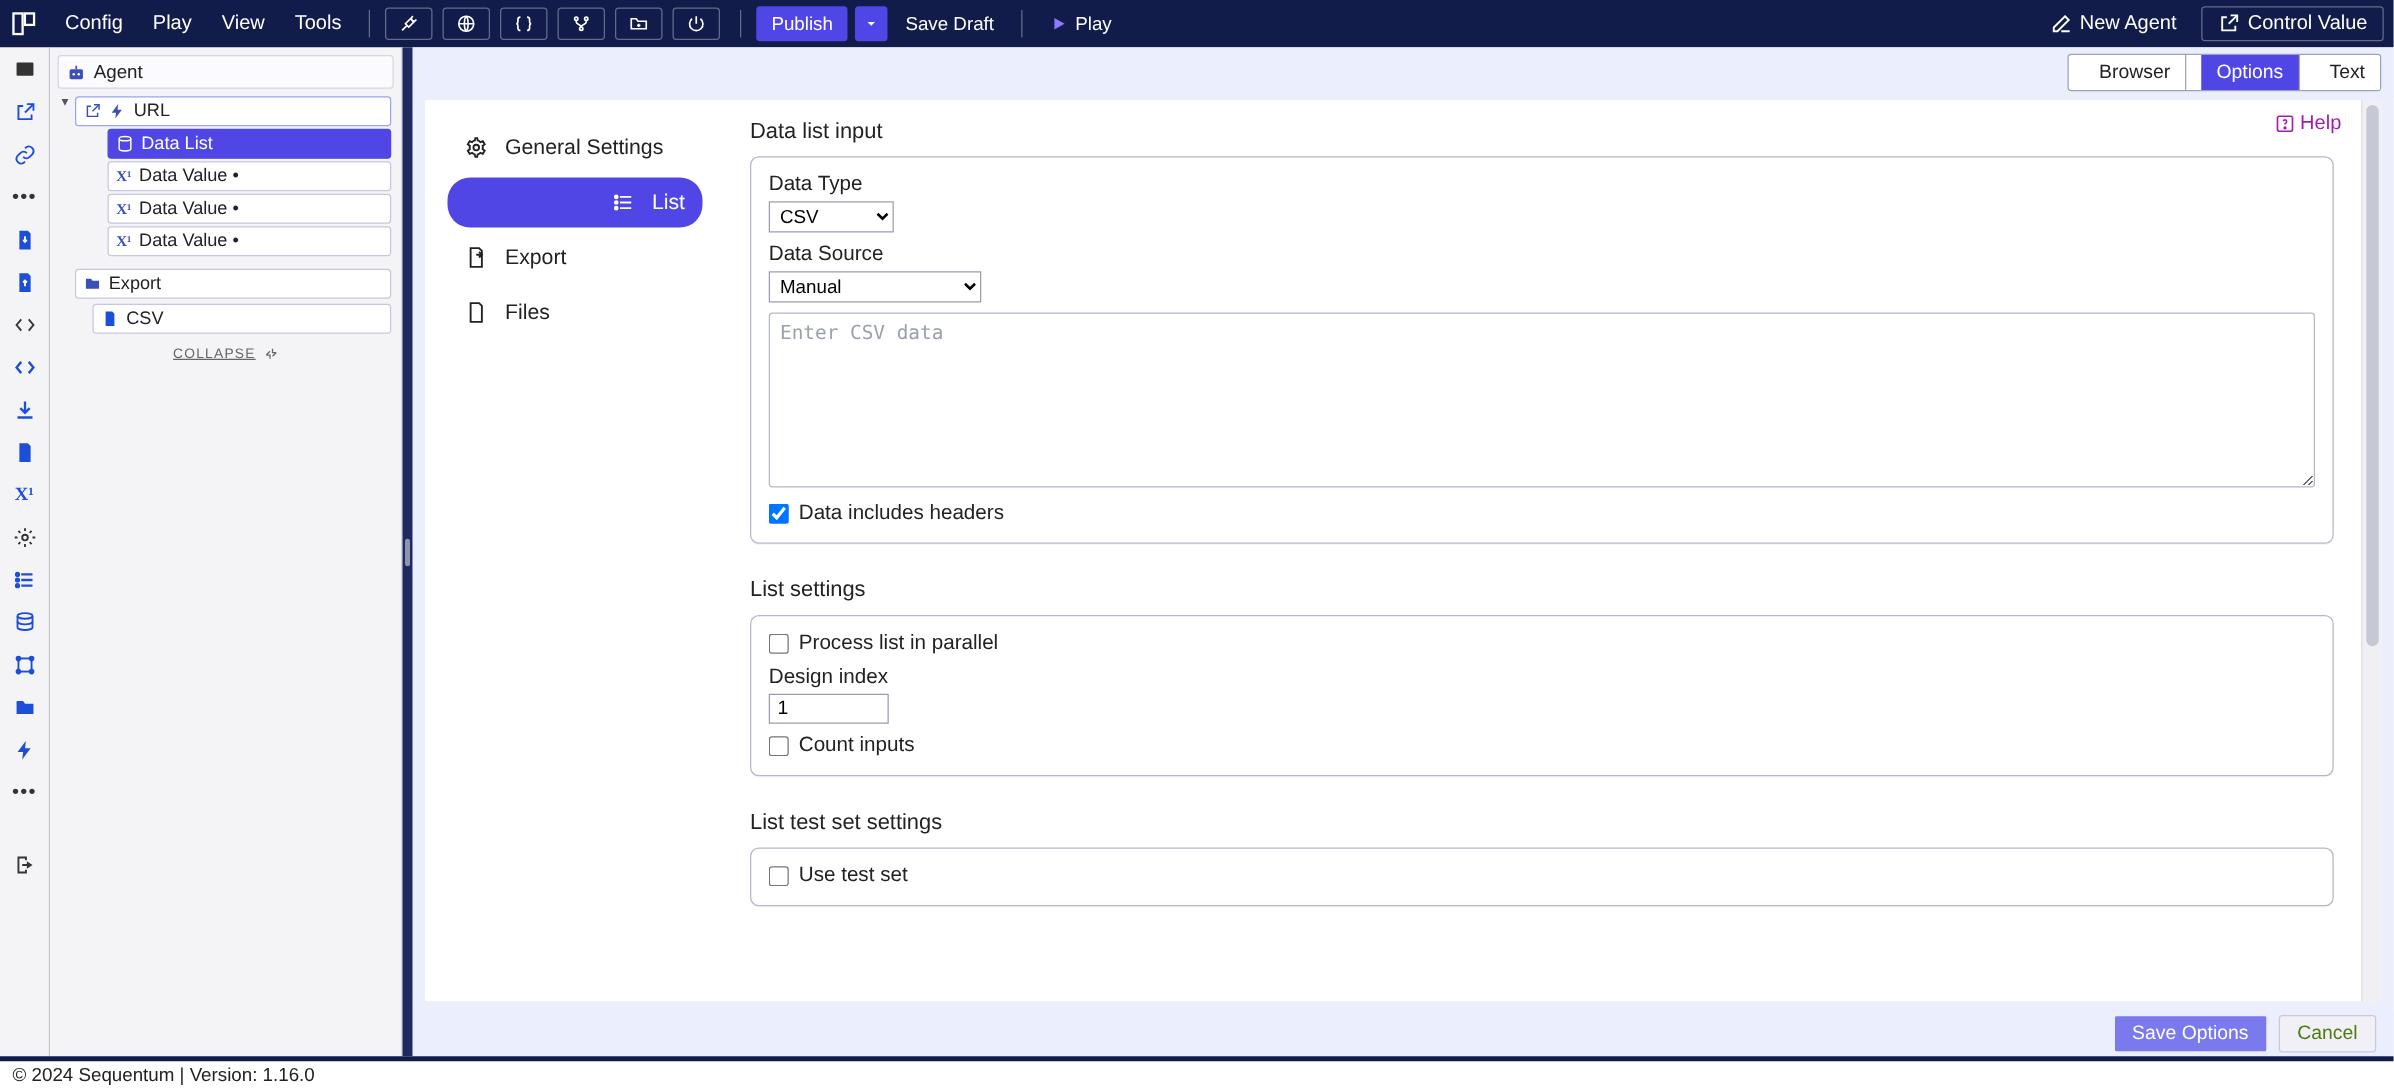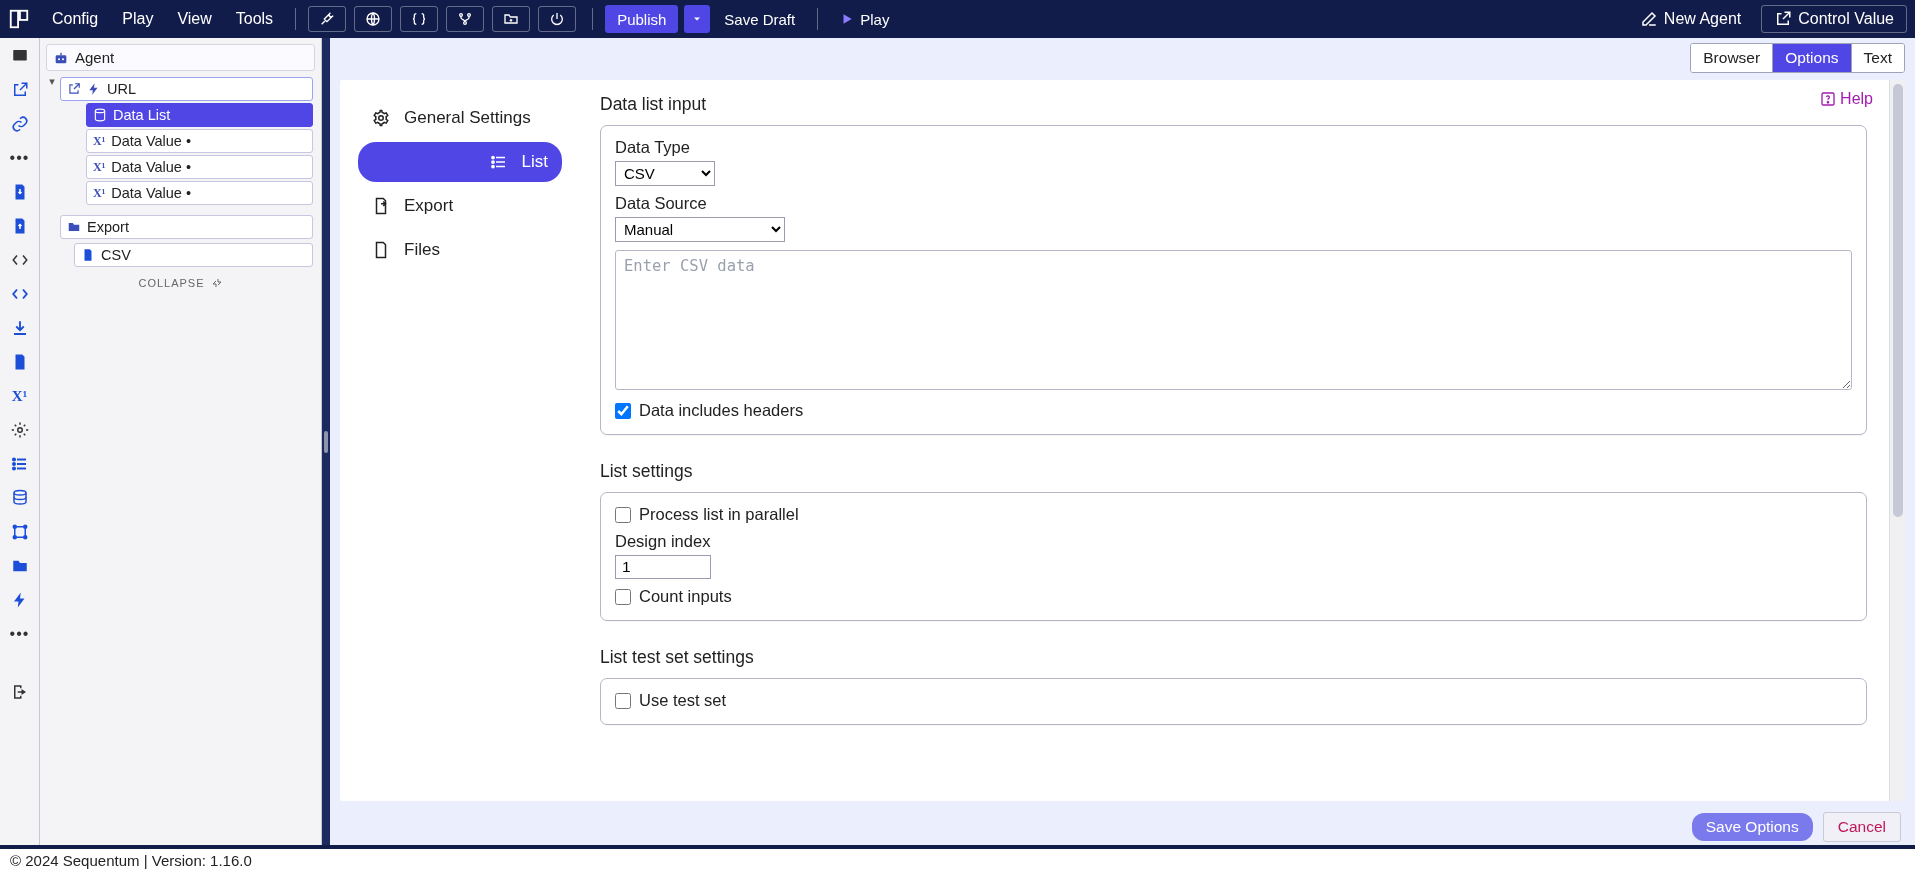--- a/index.html
+++ b/index.html
@@ -155,21 +155,21 @@
   .tree-row.selected svg { color:#fff !important; }
   .tree-leaf {
     margin-left: 28px;
   }
   .tree-row svg { width:14px; height:14px; color:#3b4fb8; }
   .tree-row.csv svg { color:#1d4ed8; }
   .tree-value-icon { font-weight:bold; font-size:12px; color:#3b4fb8; font-family:serif; }
   .collapse-row {
     text-align:center; color:#666; font-size:11px; letter-spacing:1px;
     padding:8px 0; cursor:pointer;
-    display:flex; align-items:center; justify-content:center; gap:6px;
+    display:flex; align-items:center; justify-content:center; gap:6px;text-decoration:underline;
   }
 
   
   .vsplit {
     width: 8px; background:#1d2a5f; cursor:col-resize; flex-shrink:0;
     position:relative;
   }
   .vsplit::after {
     content:""; position:absolute; top:50%; left:2px;
     width:4px; height:22px; background:rgba(255,255,255,.5); border-radius:2px;
@@ -188,20 +188,21 @@
     background:#ebeefc;
   }
   .seg-group {
     display:flex; border:1px solid #9fa3b8; border-radius:3px; overflow:hidden;
     background:#fff;
   }
   .seg {
     padding:5px 12px; font-size:15.5px; cursor:pointer;
     background:#fff; color:#222;
     border-right:1px solid #9fa3b8;
+    margin-left:12px;
   }
   .seg:last-child { border-right:none; }
   .seg.active { background:#4f46e5; color:#fff; }
 
   .main-body {
     flex:1; margin: 2px 10px 8px 10px;
     background:#fff; border-radius:2px;
     display:flex; min-height:0;
     position:relative;
   }
@@ -278,24 +279,24 @@
 
   
   .bottom-bar {
     height: 36px; background:#ebeefc;
     display:flex; align-items:center; justify-content:flex-end;
     padding: 0 14px; gap:10px;
     flex-shrink:0;
   }
   .btn-primary {
     background:#7a7aed; color:#fff; border:none;
-    padding:5px 14px; border-radius:12px; font-size:15.5px; cursor:pointer;
+    padding:5px 14px; border-radius:1px; font-size:15.5px; cursor:pointer;
   }
   .btn-secondary {
-    background:#f0f0f6; color:#be185d; border:1px solid #c9c9d8;
+    background:#f0f0f6; color:#4d7c0f; border:1px solid #c9c9d8;
     padding:5px 14px; border-radius:3px; font-size:15.5px; cursor:pointer;
   }
 
   
   .status-bar {
     height: 26px; background:#fff; border-top:4px solid #121c4a;
     display:flex; align-items:center;
     padding: 0 10px; font-size:15px; color:#222;
     flex-shrink:0;
   }

